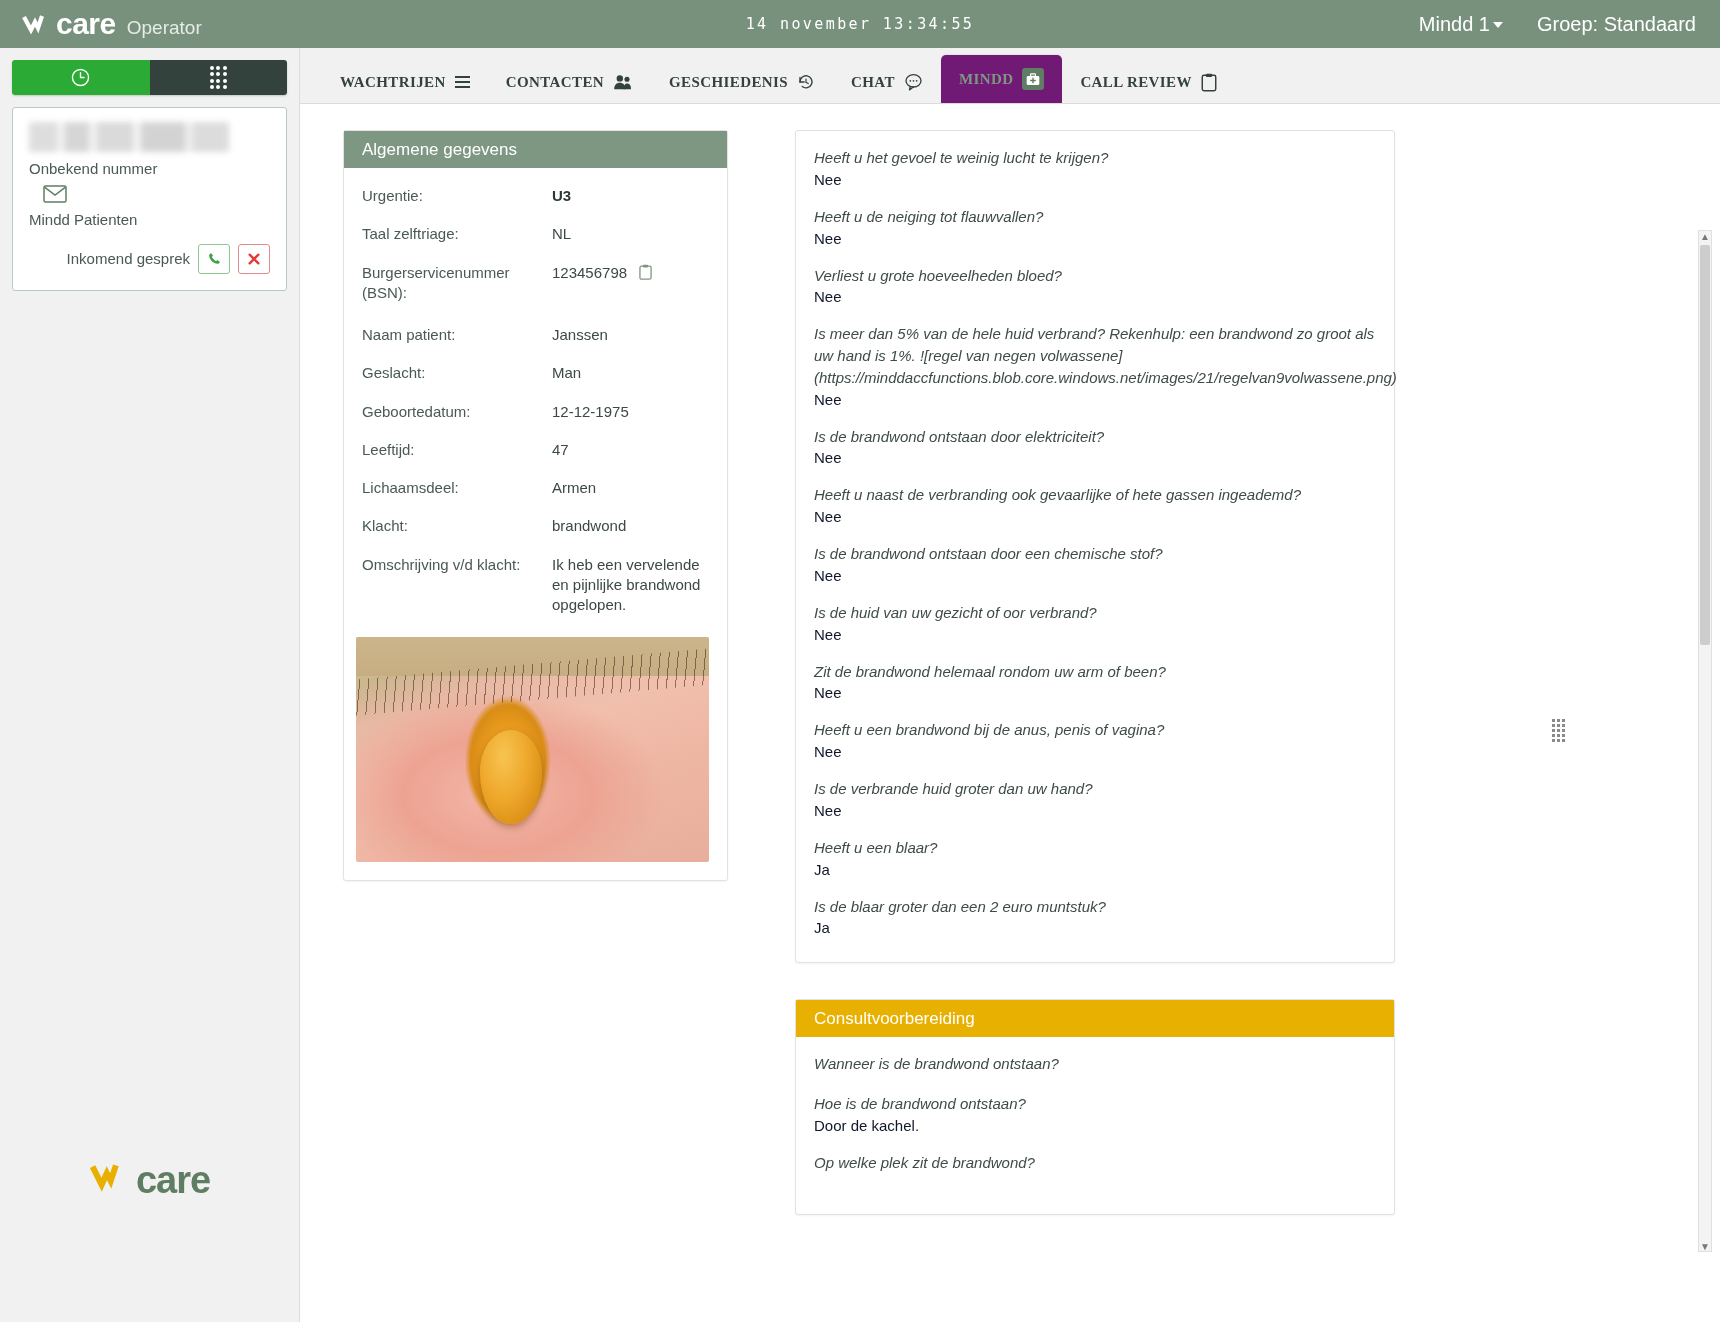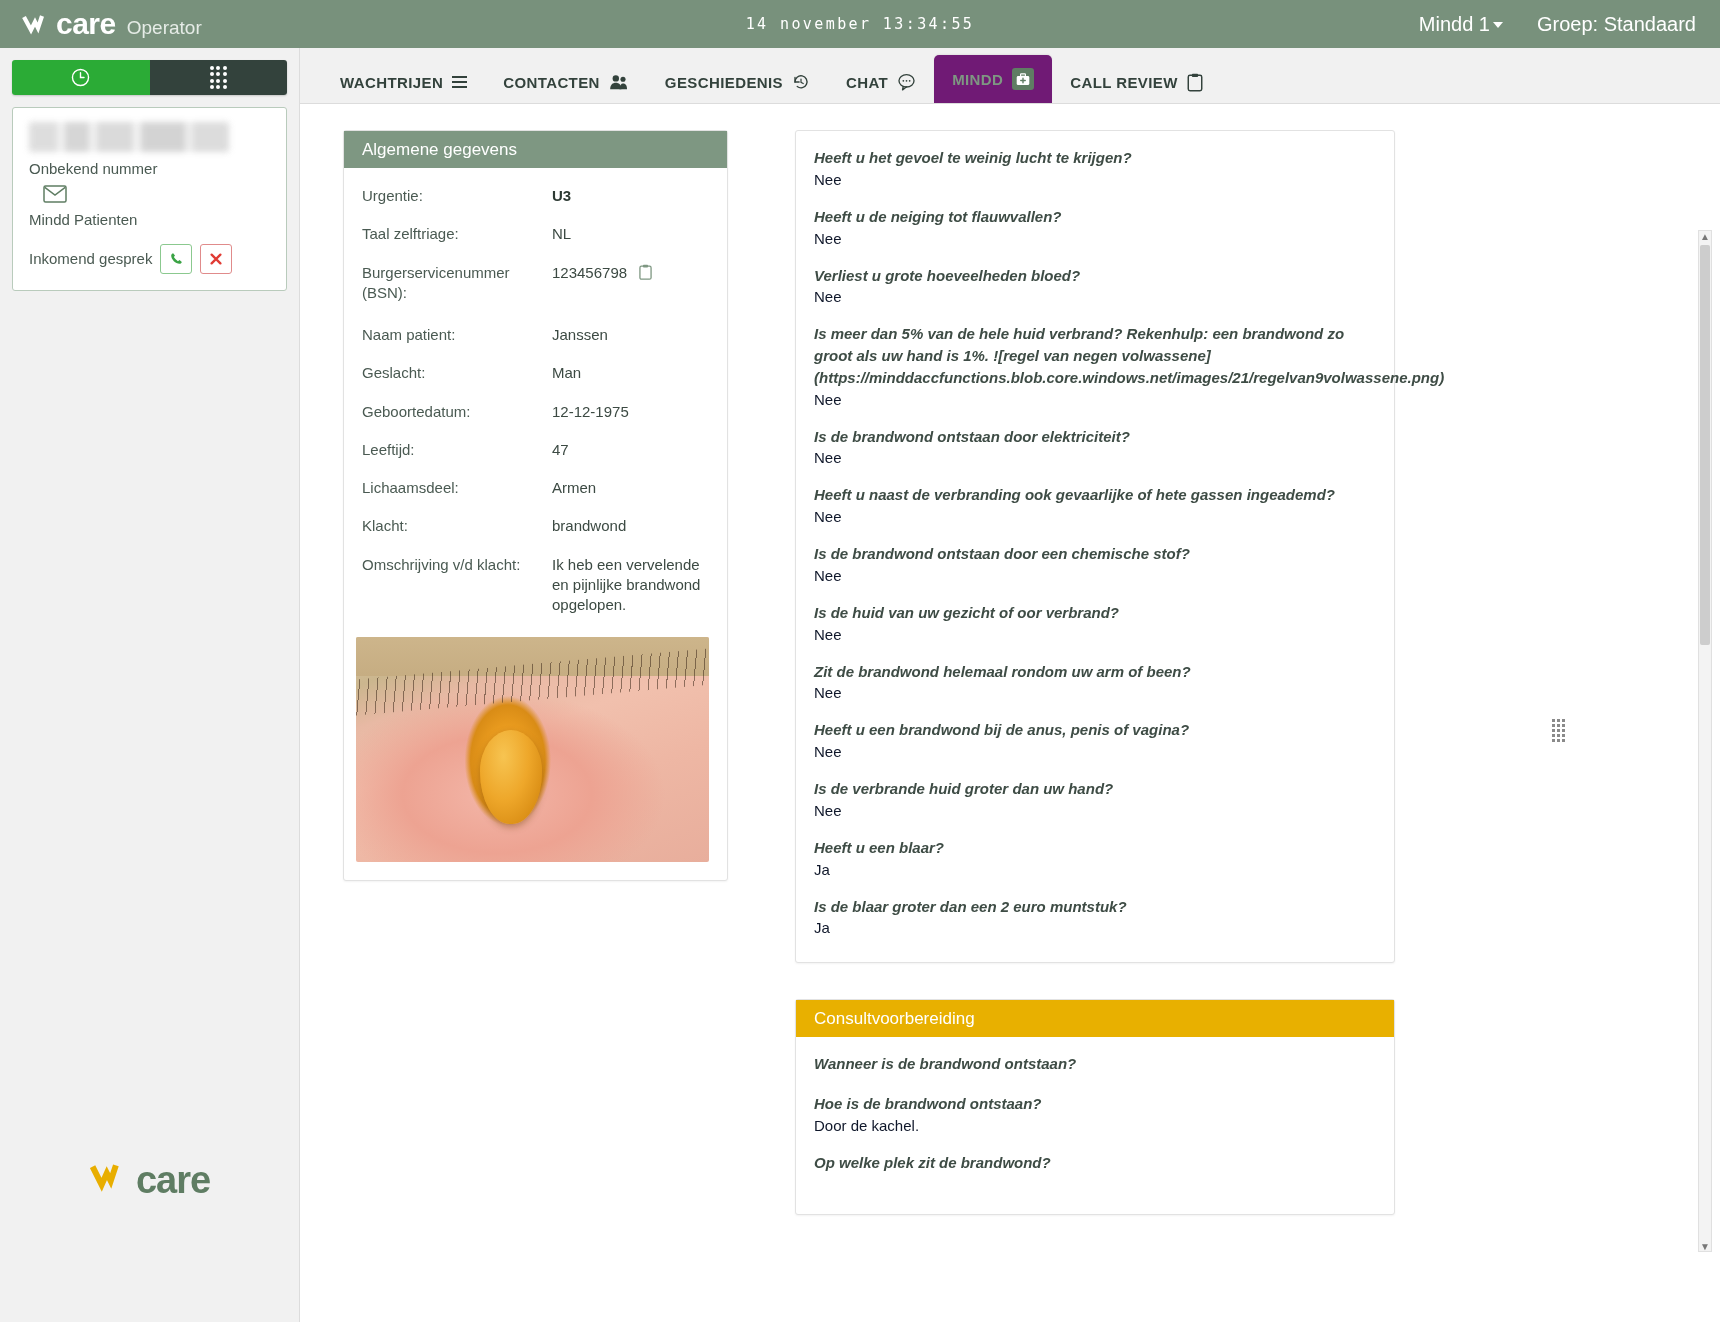--- a/index.html
+++ b/index.html
@@ -79,21 +79,21 @@
   }
   .redacted {
     height: 30px; width: 200px; margin-bottom: 6px;
     background: linear-gradient(90deg,#d8d8d8 0 14%, #efefef 14% 18%, #cfcfcf 18% 30%, #f0f0f0 30% 34%, #d4d4d4 34% 52%, #f2f2f2 52% 56%, #cccccc 56% 78%, #ebebeb 78% 82%, #d6d6d6 82% 100%);
     filter: blur(3px); opacity: .85; border-radius:2px;
   }
   .cc-line { font-size: 15px; color: #4a5a52; margin-top: 8px; }
   .env-icon { margin: 8px 0 2px 14px; }
   .cc-sub { font-size: 15px; color: #4a5a52; line-height: 1.5; }
   .cc-bottom {
-    display: flex; align-items: center; justify-content: flex-start;
+    display: flex; align-items: center; justify-content: flex-end;
     margin-top: 12px;
   }
   .cc-bottom .label { font-size: 15px; color: #4a5a52; }
   .btn-sm {
     width: 32px; height: 30px; border-radius: 3px; background: #fff;
     display: flex; align-items: center; justify-content: center;
     cursor: pointer; margin-left: 8px;
   }
   .btn-accept { border: 1px solid #8bc98f; color: #3aa345; }
   .btn-reject { border: 1px solid #e08b8b; color: #e03b34; font-size: 16px; font-weight: bold; }
@@ -108,21 +108,21 @@
   .tabbar {
     position: absolute; top: 48px; left: 300px;
     width: 1420px; height: 56px;
     background: #f1f1f1; border-bottom: 1px solid #dcdcdc;
     display: flex; align-items: flex-end; padding-left: 22px;
   }
   .tab {
     display: flex; align-items: center; gap: 9px;
     height: 42px; padding: 0 18px; cursor: pointer;
     font-size: 15px; font-weight: bold; letter-spacing: .4px;
-    color: #33423c; text-transform: uppercase;
+    color: #33423c; text-transform: uppercase; font-family: Liberation Serif, serif;
   }
   .tab.active {
     background: #701a75; color: #7e9782;
     border-radius: 5px 5px 0 0; height: 48px;
     box-shadow: 0 -1px 2px rgba(0,0,0,.06);
   }
   .tab .tico { display: flex; align-items: center; color: #33423c; }
   .badge-green {
     width: 22px; height: 22px; background: #5f7d63; border-radius: 3px;
     display: flex; align-items: center; justify-content: center;
@@ -186,21 +186,21 @@
     border-radius: 50% 50% 48% 48% / 44% 44% 56% 56%;
     background: radial-gradient(ellipse at 38% 28%, #f7c451 0%, #eea72a 46%, #d98d14 80%, #bf7a0c 100%);
     box-shadow: 0 3px 7px rgba(120,70,10,.45);
   }
 
   
   .rightcol { position: absolute; left: 495px; top: 26px; width: 600px; }
   .qa { padding: 16px 18px 22px 18px; }
   .qa-item { margin-bottom: 18px; }
   .qa-q {
-    font-style: italic; font-size: 15px; color: #3e4c45; line-height: 1.45; font-weight: bold;
+    font-style: italic; font-size: 15px; color: #3e4c45; line-height: 1.45;
   }
   .qa-a { font-size: 15px; color: #0f172a; margin-top: 2px; }
   .panel-spacer { height: 36px; }
 
   
   .scrolltrack {
     position: absolute; top: 126px; right: 8px;
     width: 14px; height: 1022px; background: #f3f3f3;
     border: 1px solid #e0e0e0;
   }

